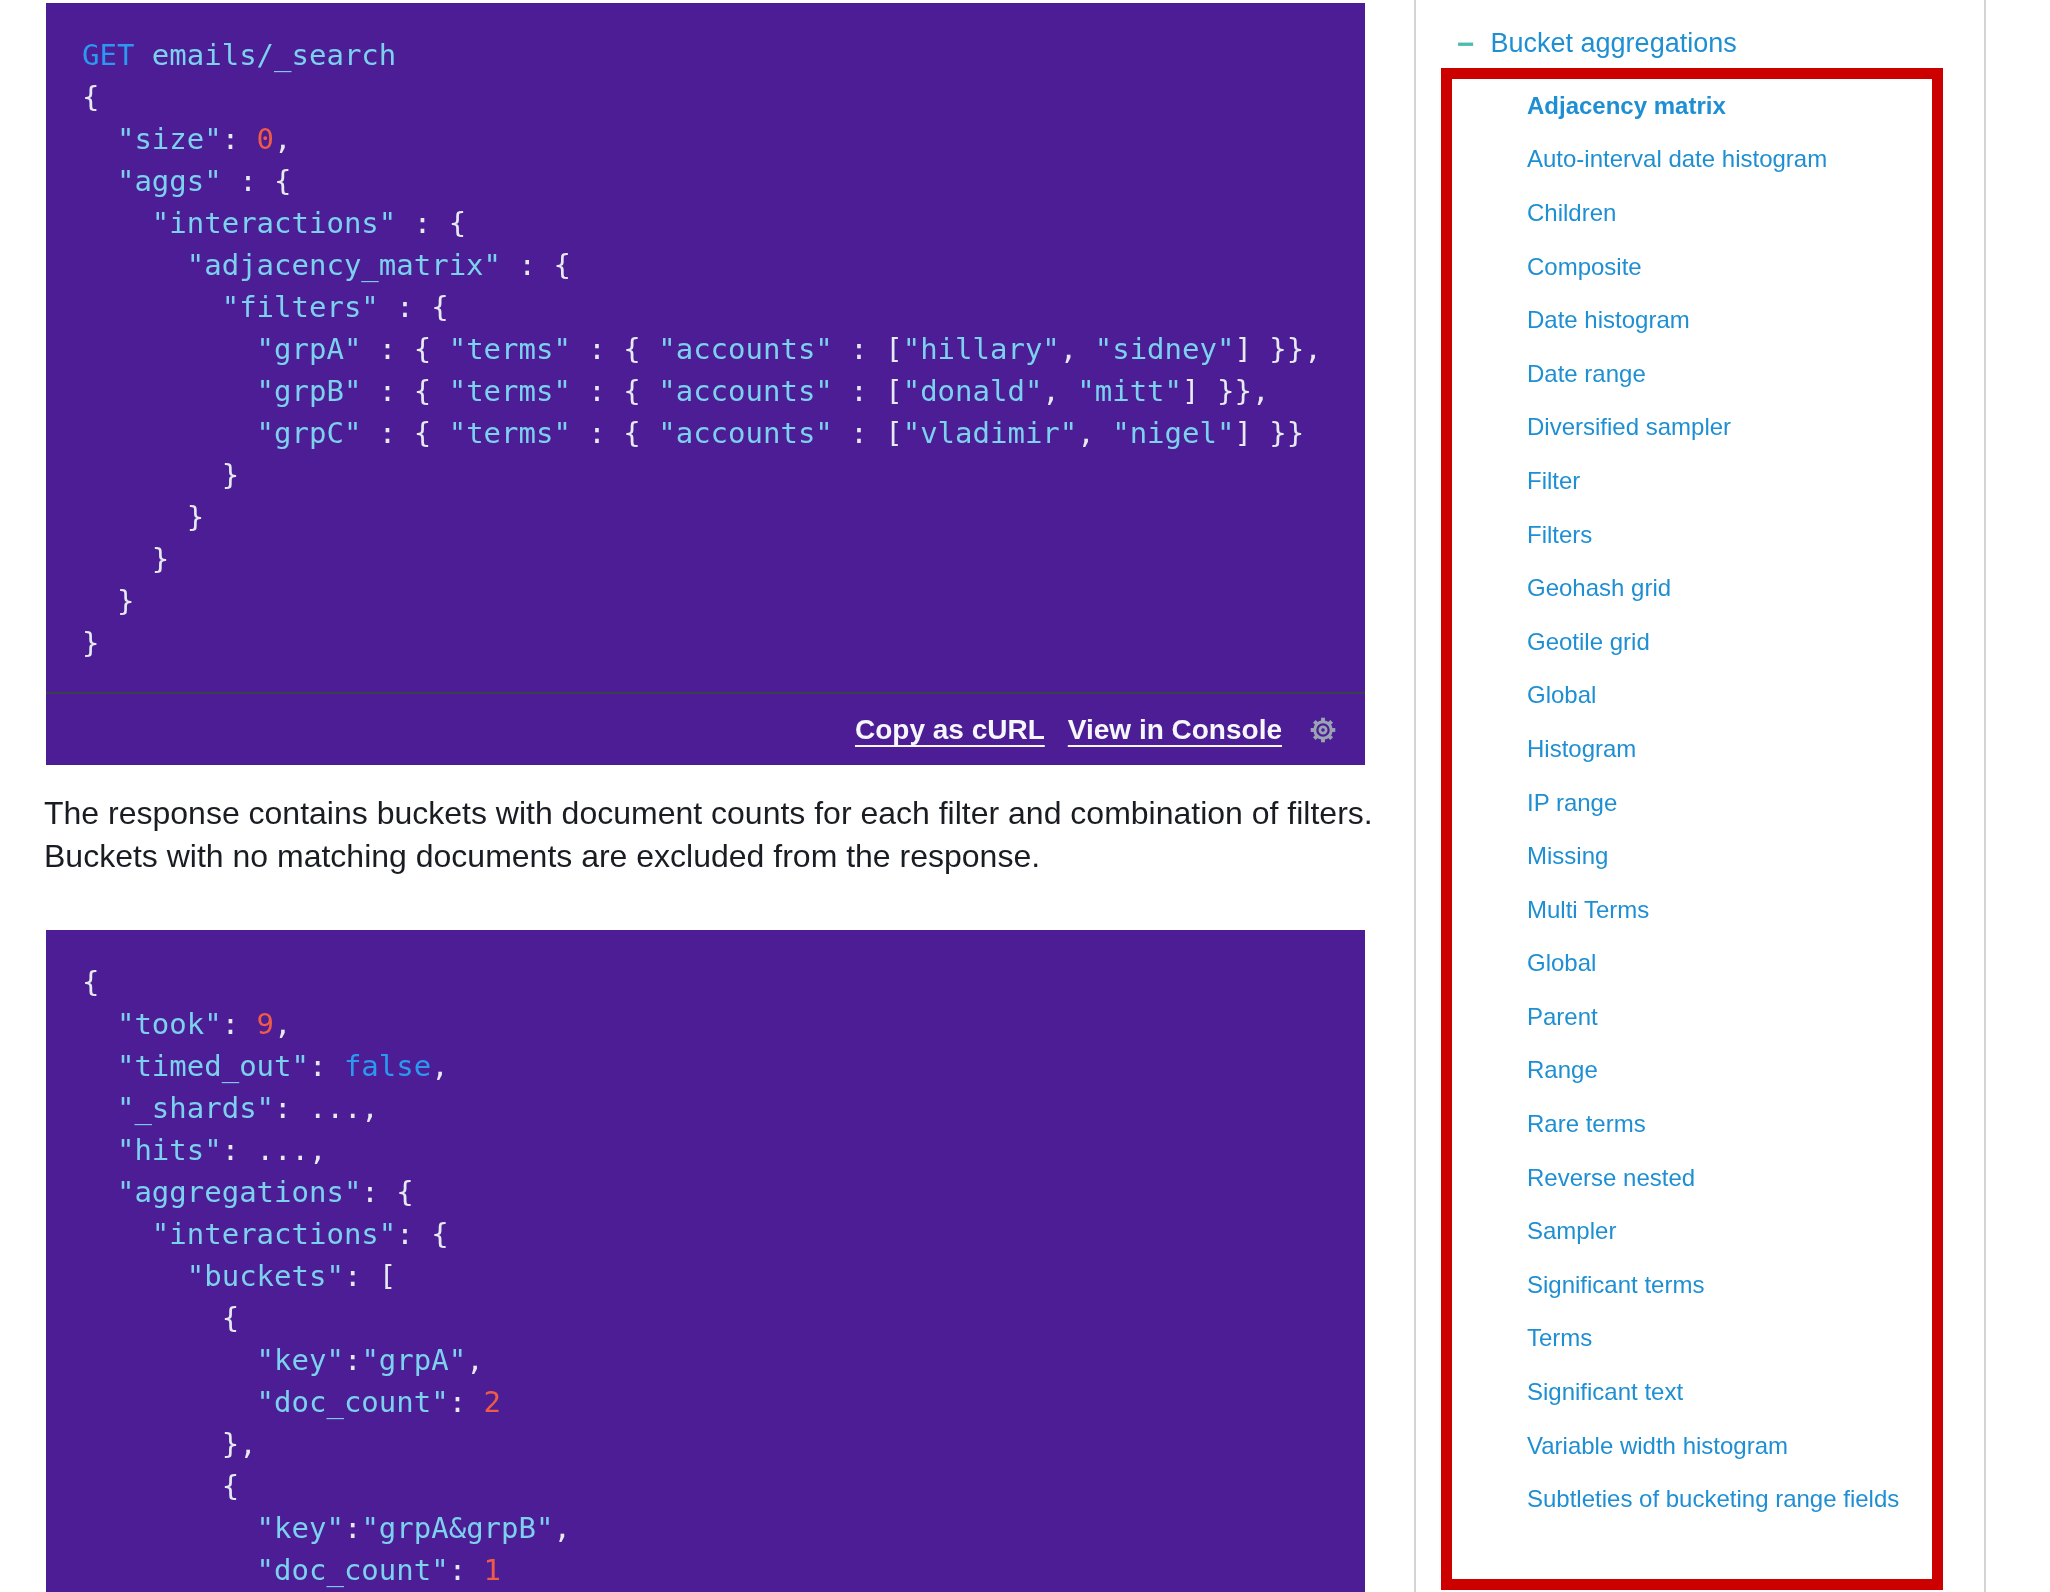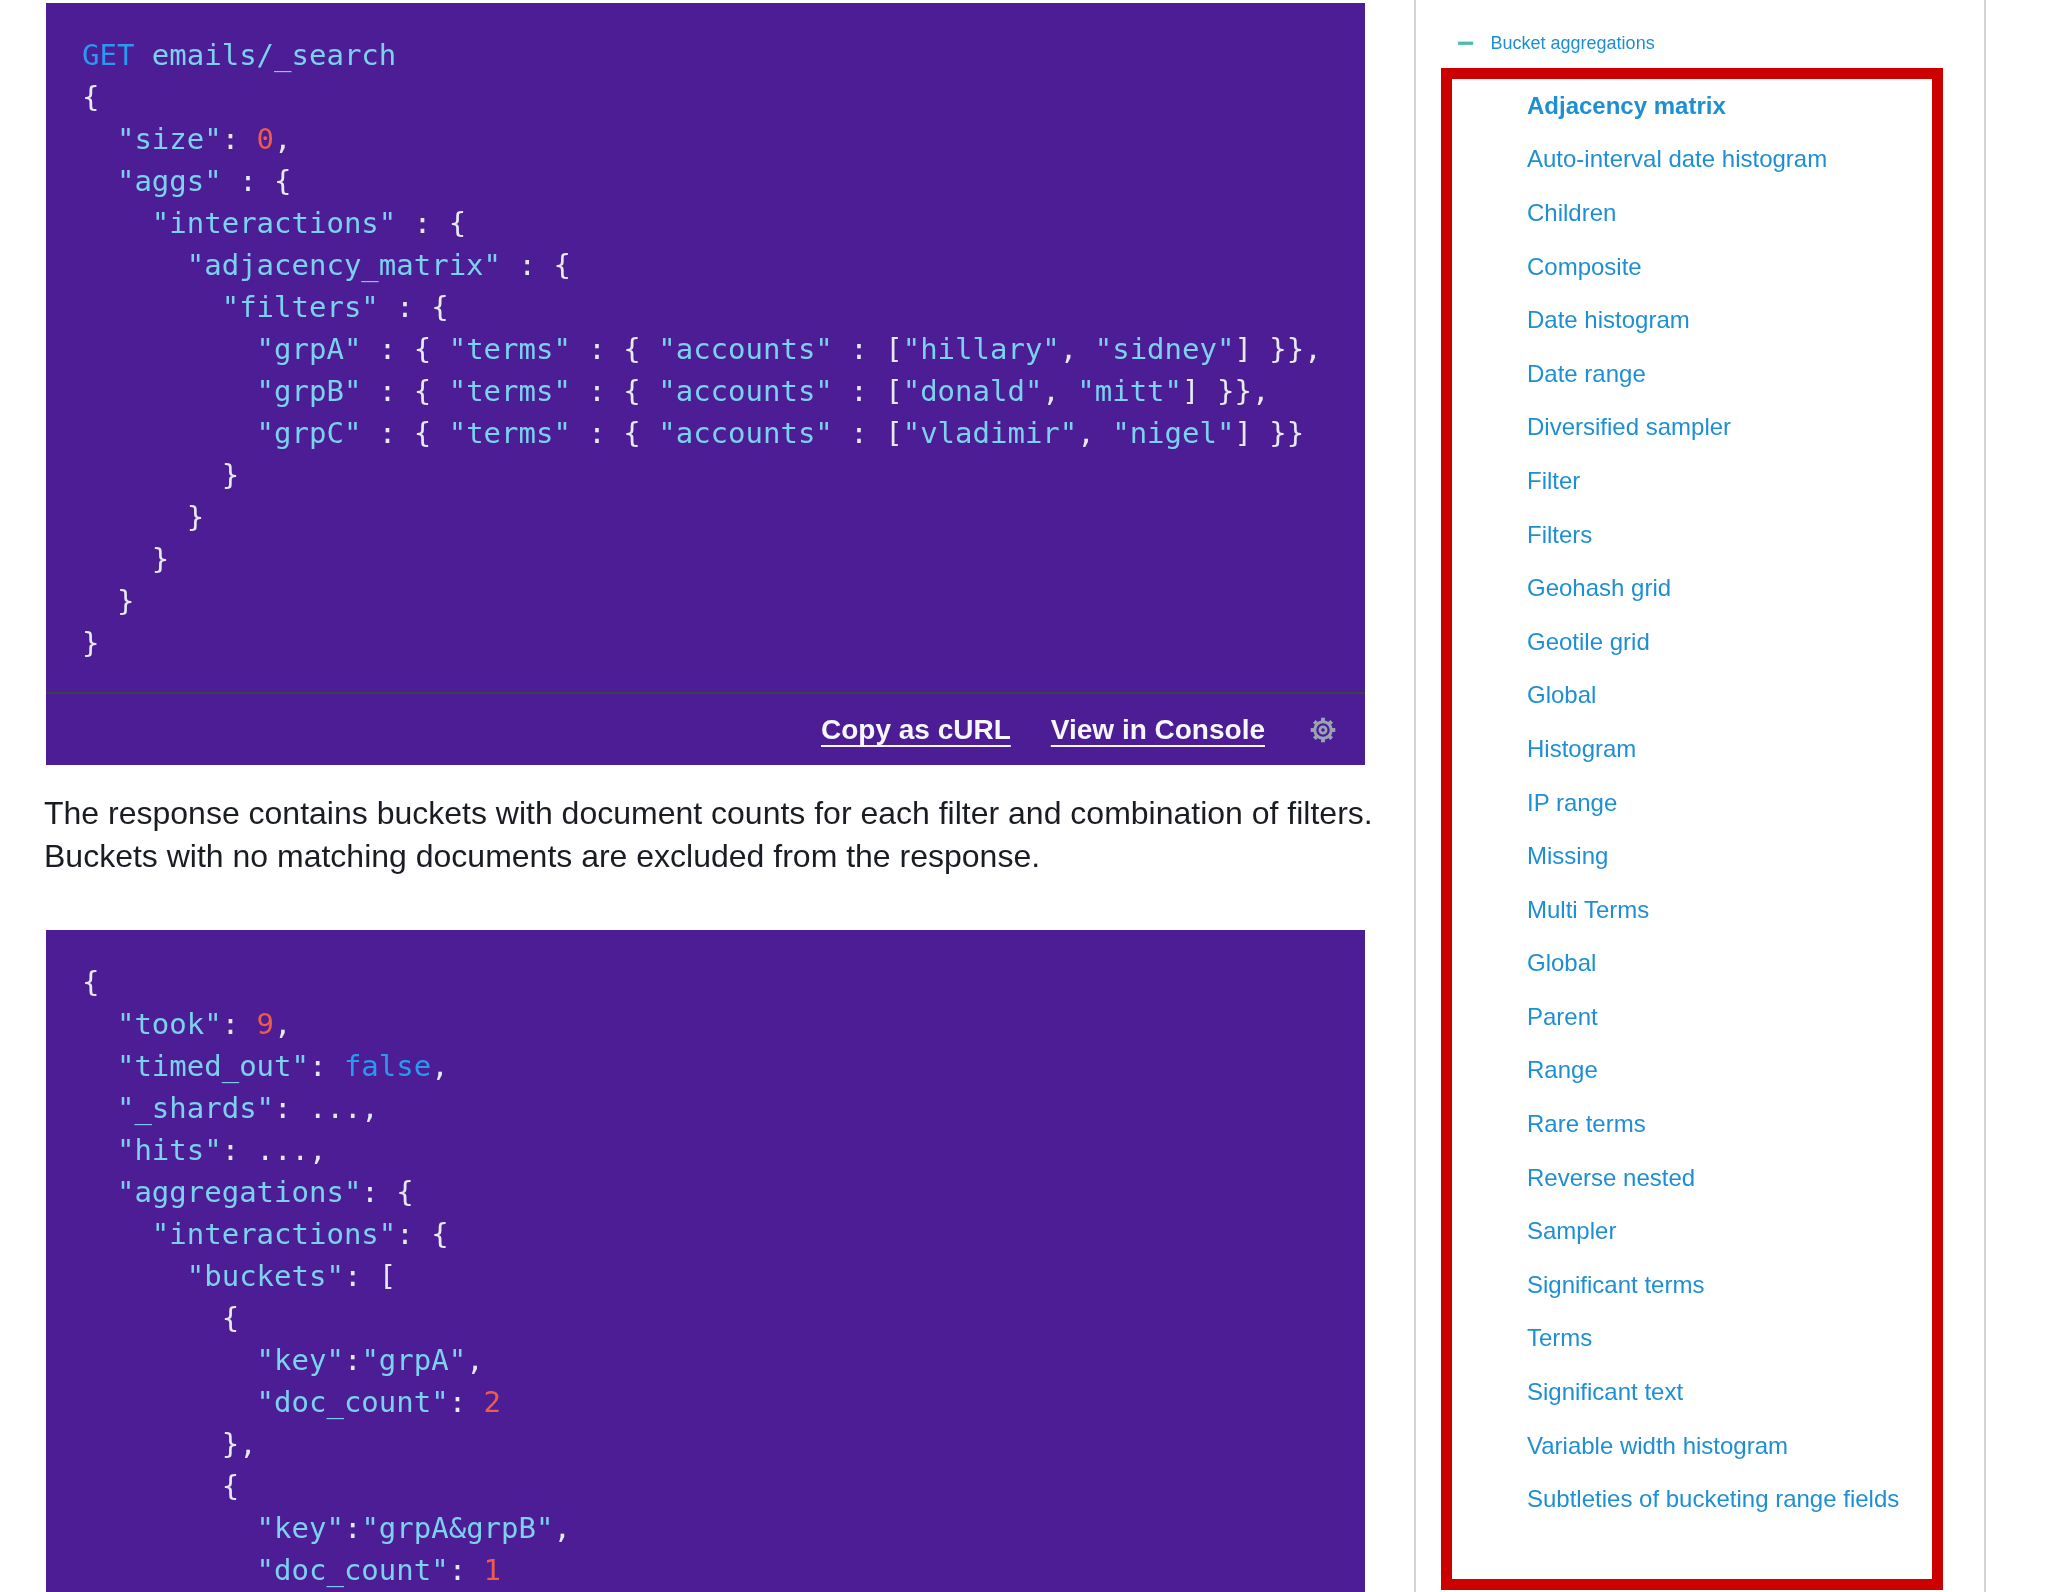--- a/index.html
+++ b/index.html
@@ -30,21 +30,21 @@
   .tk-str{color:#7cd1ee;}
   .tk-kw{color:#2b99ef;}
   .tk-num{color:#ee5b46;}
 
   .code-toolbar{
     height:71px;
     border-top:2px solid #3b404e;
     display:flex;
     align-items:center;
     justify-content:flex-end;
-    gap:40px;
+    gap:23px;
     padding-right:24px;
   }
   .toolbar-link{
     color:#f5f7fa;
     font-size:28px;
     font-weight:700;
     text-decoration:underline;
     text-underline-offset:6px;
     cursor:pointer;
   }
@@ -71,21 +71,21 @@
   }
   .collapse-toggle{
     color:#4dbcae;
     font-size:30px;
     font-weight:700;
     line-height:30px;
     cursor:pointer;
   }
   .section-link{
     color:#1e8fd3;
-    font-size:18px;
+    font-size:27px;
     text-decoration:none;
     cursor:pointer;
   }
   .highlight-rect{
     position:absolute;
     left:1441px;top:68px;
     width:502px;height:1522px;
     border:11px solid #cd0000;
     box-sizing:border-box;
   }

